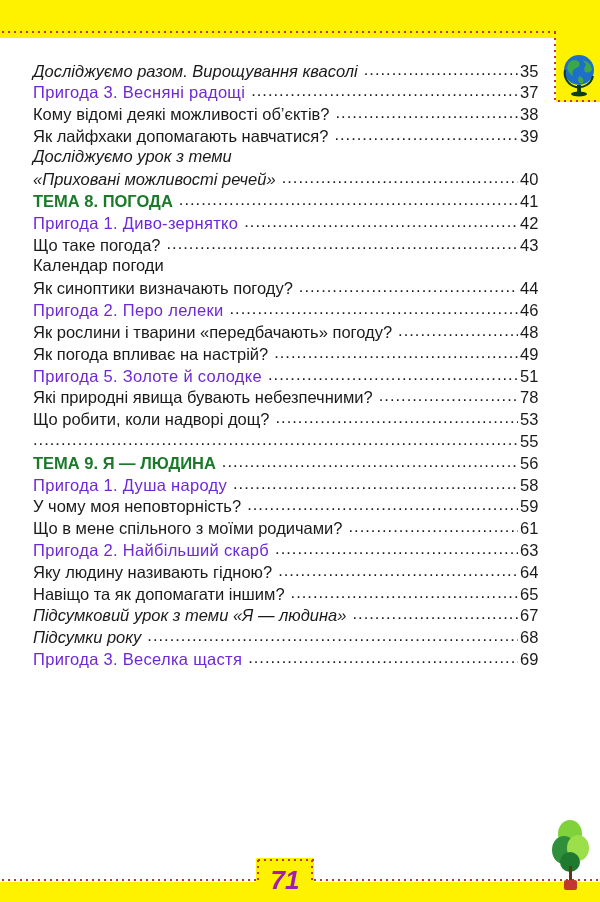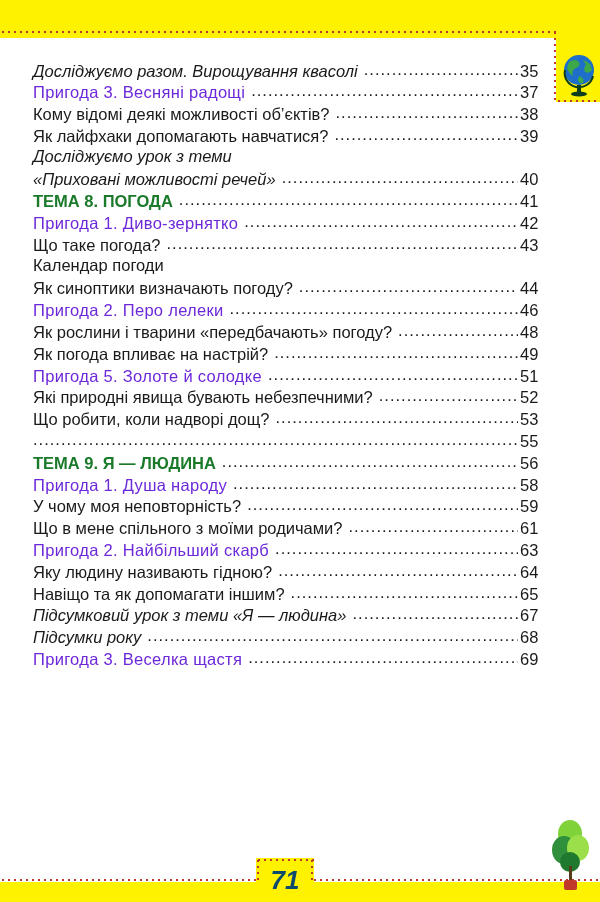--- a/index.html
+++ b/index.html
@@ -82,21 +82,21 @@
     background-size: 4px 6px;
   }
   .page-tab-dots-r {
     position: absolute; left: 310px; top: 858px; width: 4px; height: 24px;
     background-image: radial-gradient(circle, #c0392b 1.2px, transparent 1.5px);
     background-size: 4px 6px;
   }
   .page-number {
     position: absolute; left: 262px; top: 862px; width: 46px; text-align: center;
     font-family: "Liberation Sans", sans-serif; font-weight: bold; font-style: italic;
-    font-size: 26px; color: #0c4a6e; line-height: 36px;
+    font-size: 26px; color: #a21caf; line-height: 36px;
   }
   .tree {
     position: absolute; left: 548px; top: 812px; width: 46px; height: 84px;
   }
 </style>
 </head>
 <body>
 
 <div class="top-band"></div>
 <div class="top-dots"></div>
@@ -182,21 +182,21 @@
       <span class="page">49</span>
     </div>
     <div class="row adventure">
       <span class="label">Пригода 5. Золоте й солодке</span>
       <span class="dots"></span>
       <span class="page">51</span>
     </div>
     <div class="row normal">
       <span class="label">Які природні явища бувають небезпечними?</span>
       <span class="dots"></span>
-      <span class="page">52</span>
+      <span class="page">78</span>
     </div>
     <div class="row normal">
       <span class="label">Що робити, коли надворі дощ?</span>
       <span class="dots"></span>
       <span class="page">53</span>
     </div>
     <div class="row italic">
       <span class="dots"></span>
       <span class="page">55</span>
     </div>

